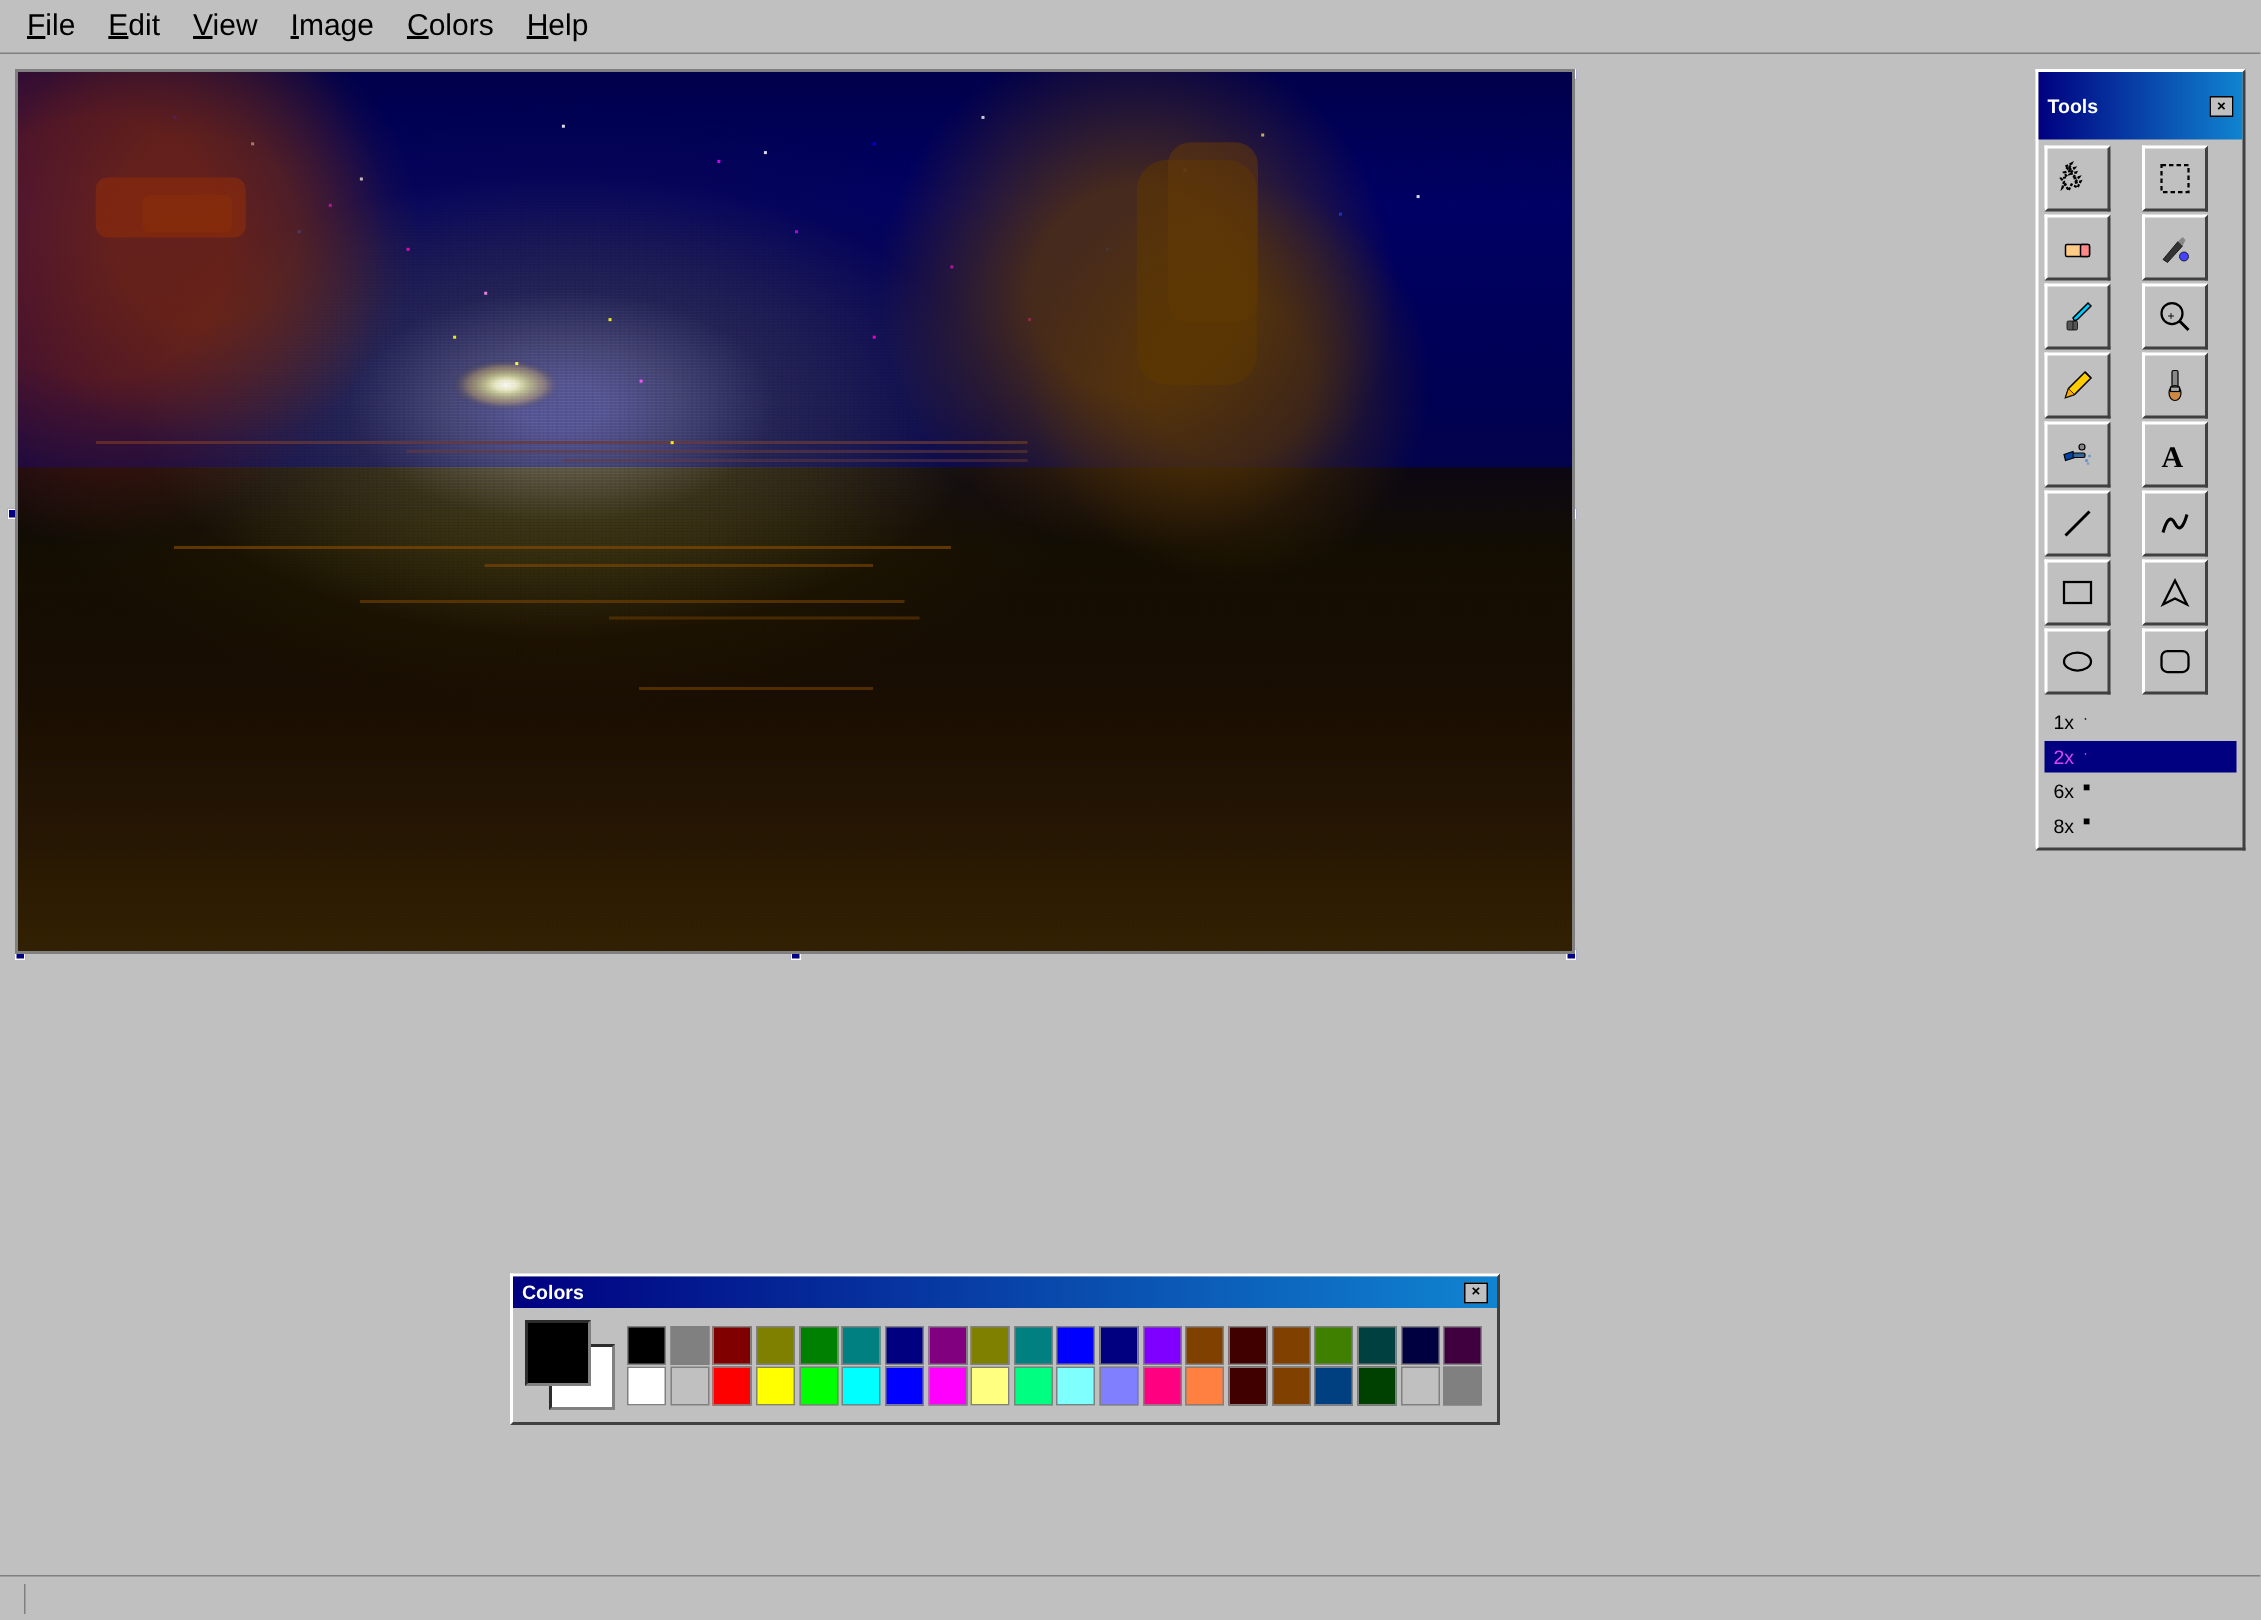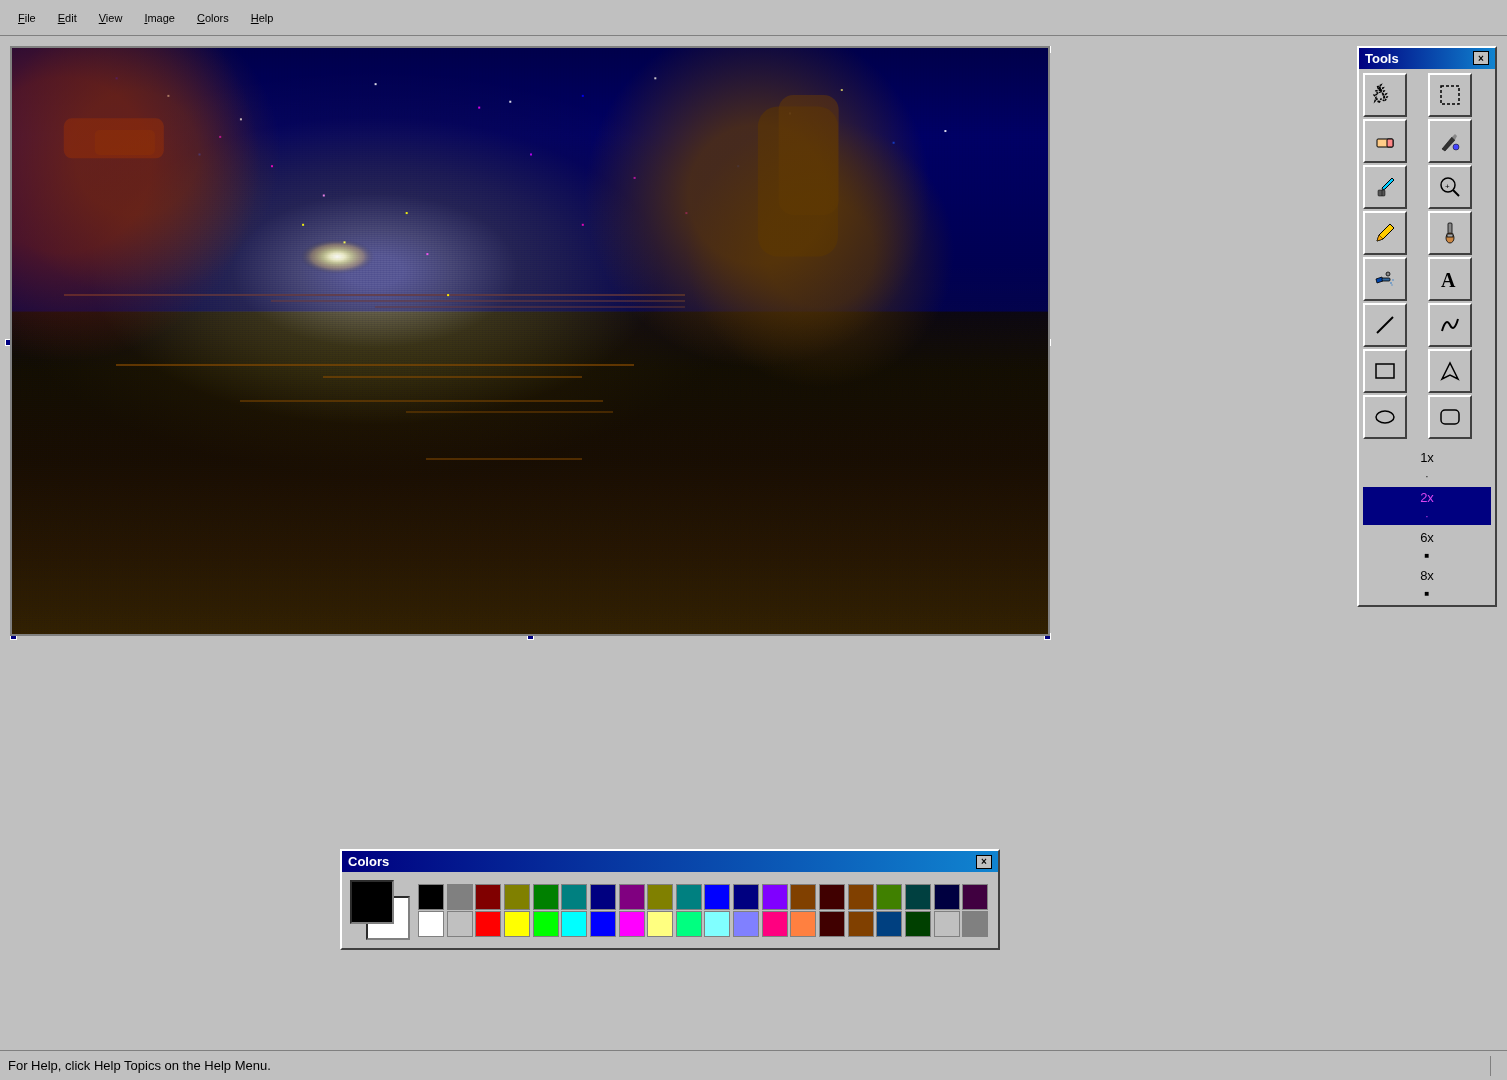--- a/index.html
+++ b/index.html
@@ -21,21 +21,21 @@
       padding: 4px 8px;
       display: flex;
       align-items: center;
       gap: 2px;
       height: 36px;
       flex-shrink: 0;
     }
     .menu-item {
       padding: 4px 10px;
       cursor: pointer;
-      font-size: 11px;
+      font-size: 20px;
       color: #000;
       text-decoration: none;
       position: relative;
     }
     .menu-item .underline { text-decoration: underline; }
 
     
     #main-area {
       flex: 1;
       display: flex;
@@ -69,24 +69,24 @@
       top: 10px;
       background: #c0c0c0;
       border: 2px solid #fff;
       border-right-color: #404040;
       border-bottom-color: #404040;
     }
 
     #tools-title-bar {
       background: linear-gradient(to right, #000080, #1084d0);
       color: #fff;
-      padding: 3px 6px;
+      padding: 15px 6px;
       display: flex;
       justify-content: space-between;
-      align-items: flex-start;
+      align-items: flex-end;
       font-size: 13px;
       font-weight: bold;
     }
 
     #tools-title-bar .close-btn {
       width: 16px;
       height: 14px;
       background: #c0c0c0;
       border: 1px solid #000;
       display: flex;
@@ -123,25 +123,24 @@
     #zoom-section {
       padding: 4px;
       display: flex;
       flex-direction: column;
       gap: 2px;
     }
 
     .zoom-item {
       padding: 3px 6px;
       display: flex;
-      align-items: center;
+      align-items: flex-start;
       gap: 6px;
       font-size: 13px;
       cursor: pointer;
-      flex-direction: column;
     }
 
     .zoom-item.active {
       background: #000080;
       color: #d946ef;
     }
 
     .zoom-dot {
       font-size: 10px;
     }
@@ -607,15 +606,14 @@
         <div class="color-swatch" style="background:#004000;"></div>
         <div class="color-swatch" style="background:#c0c0c0;"></div>
         <div class="color-swatch" style="background:#808080;"></div>
       </div>
     </div>
   </div>
 
 </div>
 
 <div id="status-bar">
-  <span id="status-bar-text">For Help, click Help Topics on the Help Menu.</span>
   <div id="status-divider"></div>
 </div>
 
 </body></html>

